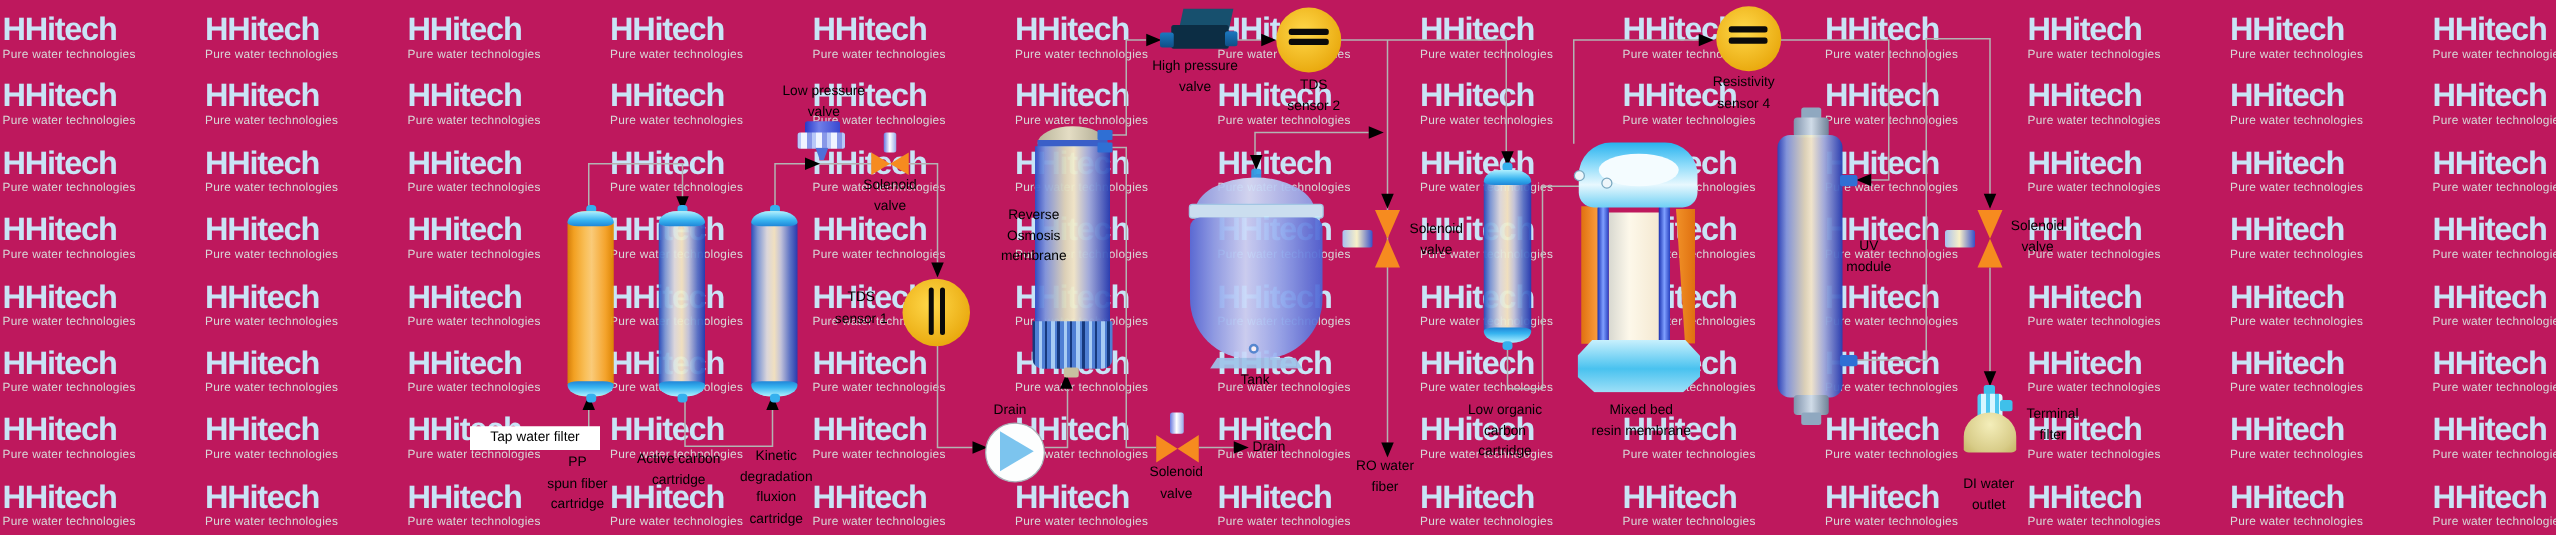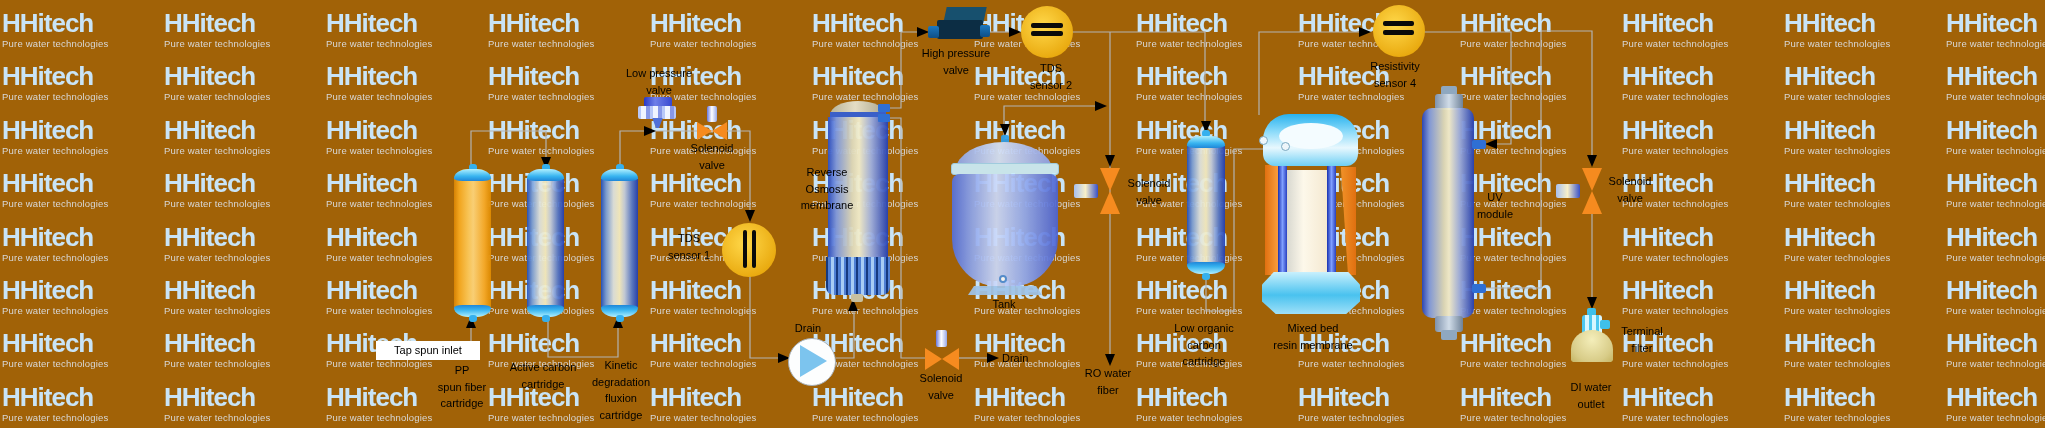--- a/index.html
+++ b/index.html
@@ -1,16 +1,16 @@
 <!DOCTYPE html>
 <html><head>
 <meta charset="utf-8">
 <style>
   html,body{margin:0;padding:0;background:#fff;}
-  .stage{position:relative;width:2045px;height:428px;background:#a16207;overflow:hidden;
+  .stage{position:relative;width:2045px;height:428px;background:#be185d;overflow:hidden;
          font-family:"Liberation Sans",sans-serif;}
   .abs{position:absolute;}
   
   .wm{position:absolute;width:170px;line-height:1;z-index:0;pointer-events:none;}
   .wm .b{font-weight:bold;font-size:26px;letter-spacing:-1px;color:var(--wmb,#c9e4f6);}
   .wm .t{font-size:9.5px;letter-spacing:.2px;color:var(--wmt,#d8d8d8);margin-top:3px;}
   
   .pipe{fill:none;stroke:var(--pipe,#b3b3b3);stroke-width:1.2;}
   .arr{fill:var(--arrow,#000);}
   
@@ -640,21 +640,21 @@
     <div class="tri tri-u" style="left:26px;top:23px"></div>
   </div>
 
   <div class="cmp" style="left:1571px;top:308px;width:42px;height:54px">
     <div class="abs" style="left:16px;top:0;width:9px;height:8px;background:#3fc0ea;border-radius:2px"></div>
     <div class="abs" style="left:11px;top:7px;width:20px;height:22px;border-radius:3px;background:repeating-linear-gradient(90deg,#4fc8f0 0 3px,#d8f6ff 3px 7px)"></div>
     <div class="abs" style="left:29px;top:12px;width:10px;height:9px;background:#3fc0ea;border-radius:2px"></div>
     <div class="abs" style="left:0;top:22px;width:42px;height:32px;border-radius:50% 50% 10% 10%/60% 60% 8% 8%;background:radial-gradient(ellipse at 50% 30%,#f4eeba,#d8cc88 70%,#c4b463)"></div>
   </div>
 
-  <div class="lbl bgw" style="left:376px;top:341px;width:100px">Tap spun inlet</div>
+  <div class="lbl bgw" style="left:376px;top:341px;width:100px">Tap water filter</div>
   <div class="lbl" style="left:420px;top:362px;width:84px">PP
 spun fiber
 cartridge</div>
   <div class="lbl" style="left:496px;top:359px;width:94px">Active carbon
 cartridge</div>
   <div class="lbl" style="left:576px;top:357px;width:90px">Kinetic
 degradation
 fluxion
 cartridge</div>
   <div class="lbl" style="left:612px;top:65px;width:94px">Low pressure

